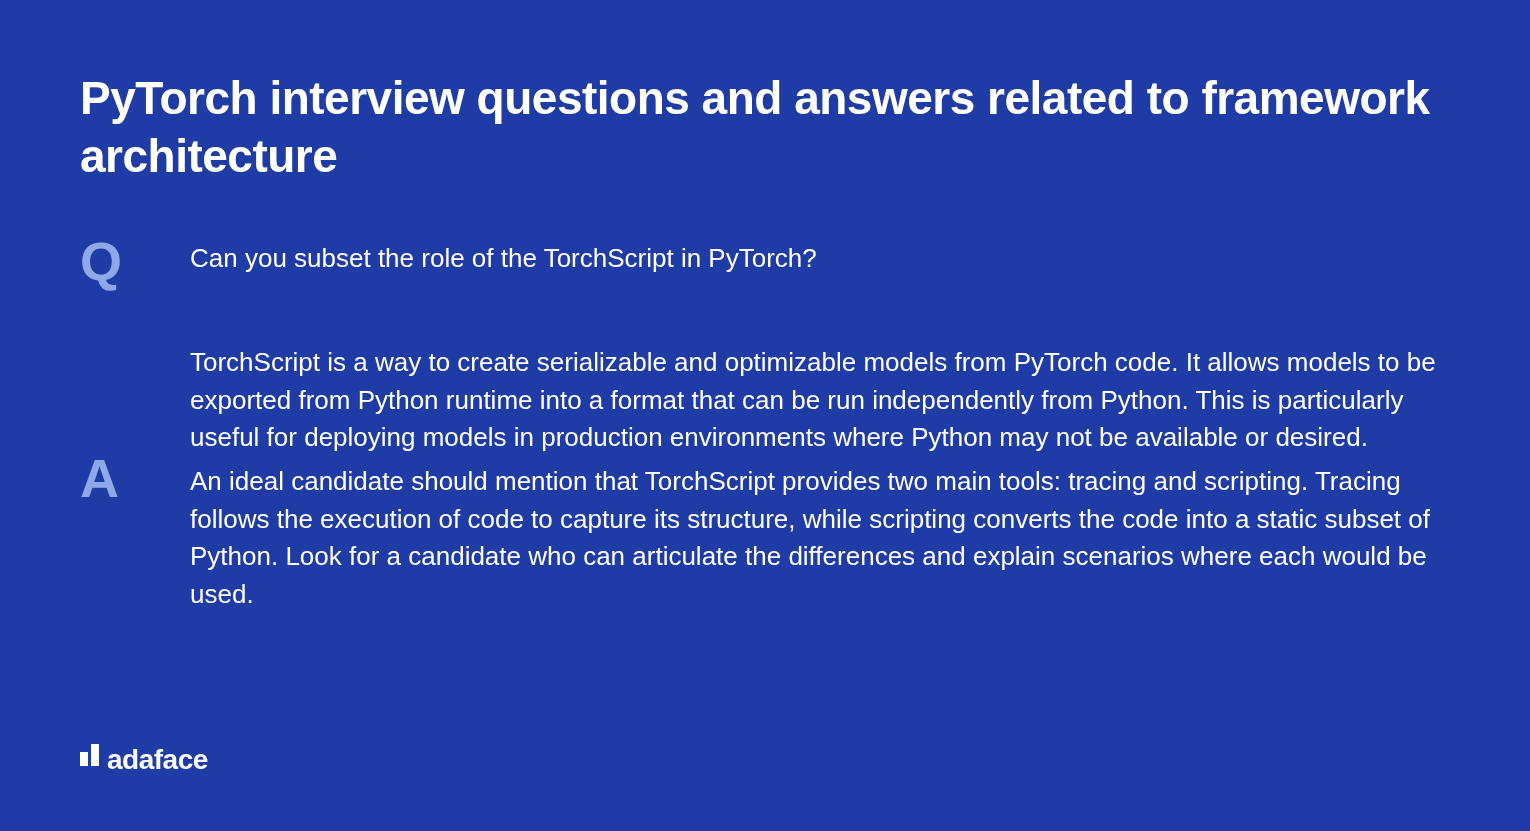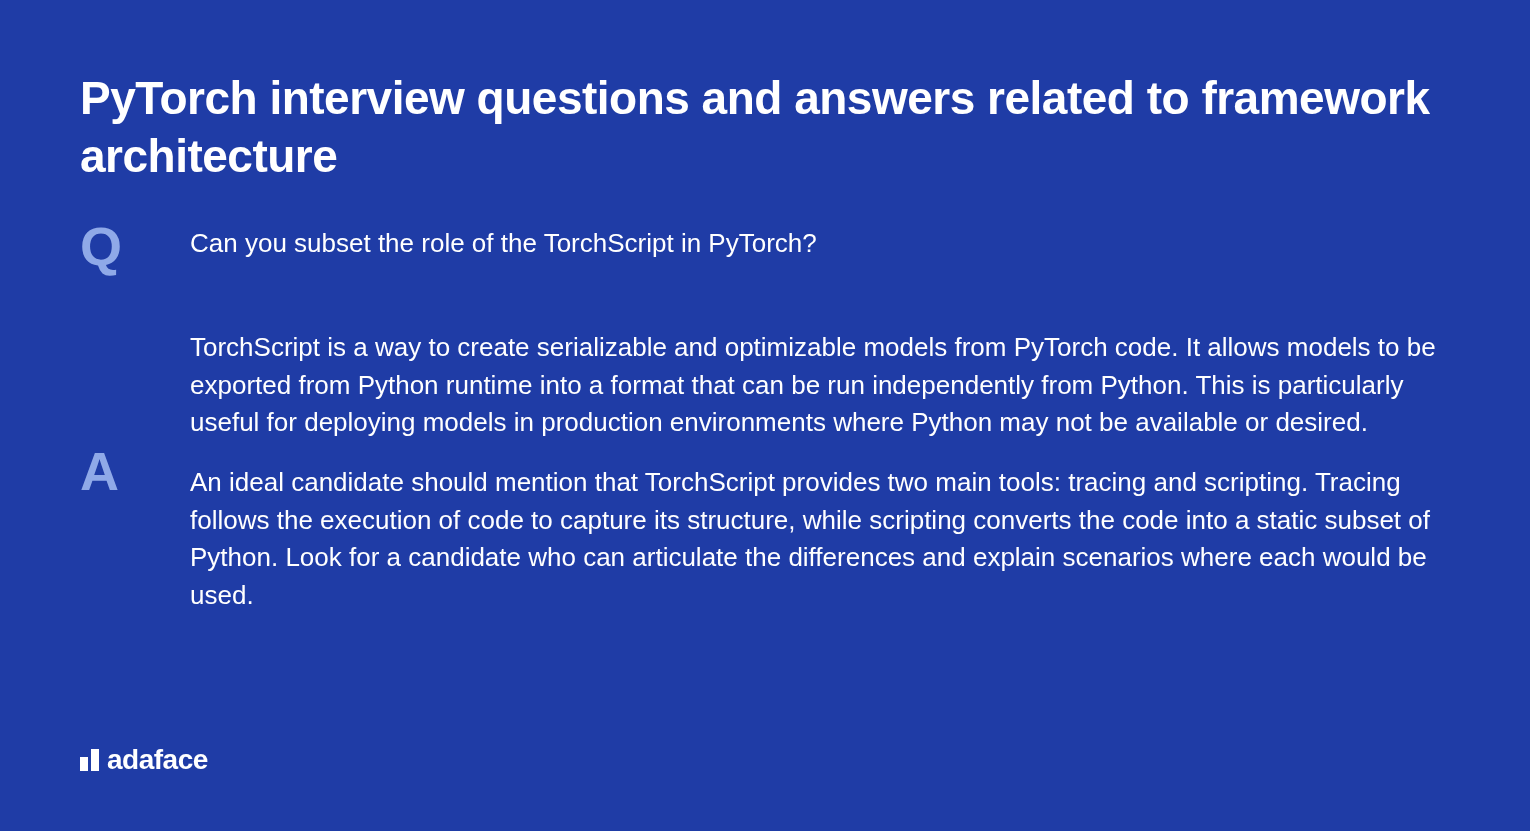--- a/index.html
+++ b/index.html
@@ -13,21 +13,21 @@
       height: 831px;
       font-family: -apple-system, BlinkMacSystemFont, 'Segoe UI', Helvetica, Arial, sans-serif;
       color: #ffffff;
       padding: 70px 80px 40px 80px;
       position: relative;
     }
     .title {
       font-size: 46px;
       font-weight: 700;
       line-height: 1.25;
-      margin-bottom: 34px;
+      margin-bottom: 49px;
       letter-spacing: -0.5px;
     }
     .qa-section {
       display: flex;
       align-items: flex-start;
       margin-bottom: 50px;
     }
     .qa-letter {
       font-size: 54px;
       font-weight: 700;
@@ -44,31 +44,31 @@
       padding-top: 6px;
     }
     .answer-section {
       display: flex;
       align-items: center;
     }
     .answer-section .qa-letter {
       align-self: center;
     }
     .answer-para {
-      margin-bottom: 22px;
+      margin-bottom: 6px;
     }
     .answer-para:last-child {
       margin-bottom: 4px;
     }
     .logo {
       position: absolute;
       bottom: 55px;
       left: 80px;
       display: flex;
-      align-items: center;
+      align-items: flex-start;
       gap: 8px;
     }
     .logo-icon {
       display: flex;
       align-items: flex-end;
       gap: 3px;
     }
     .bar1 {
       width: 8px;
       height: 14px;

